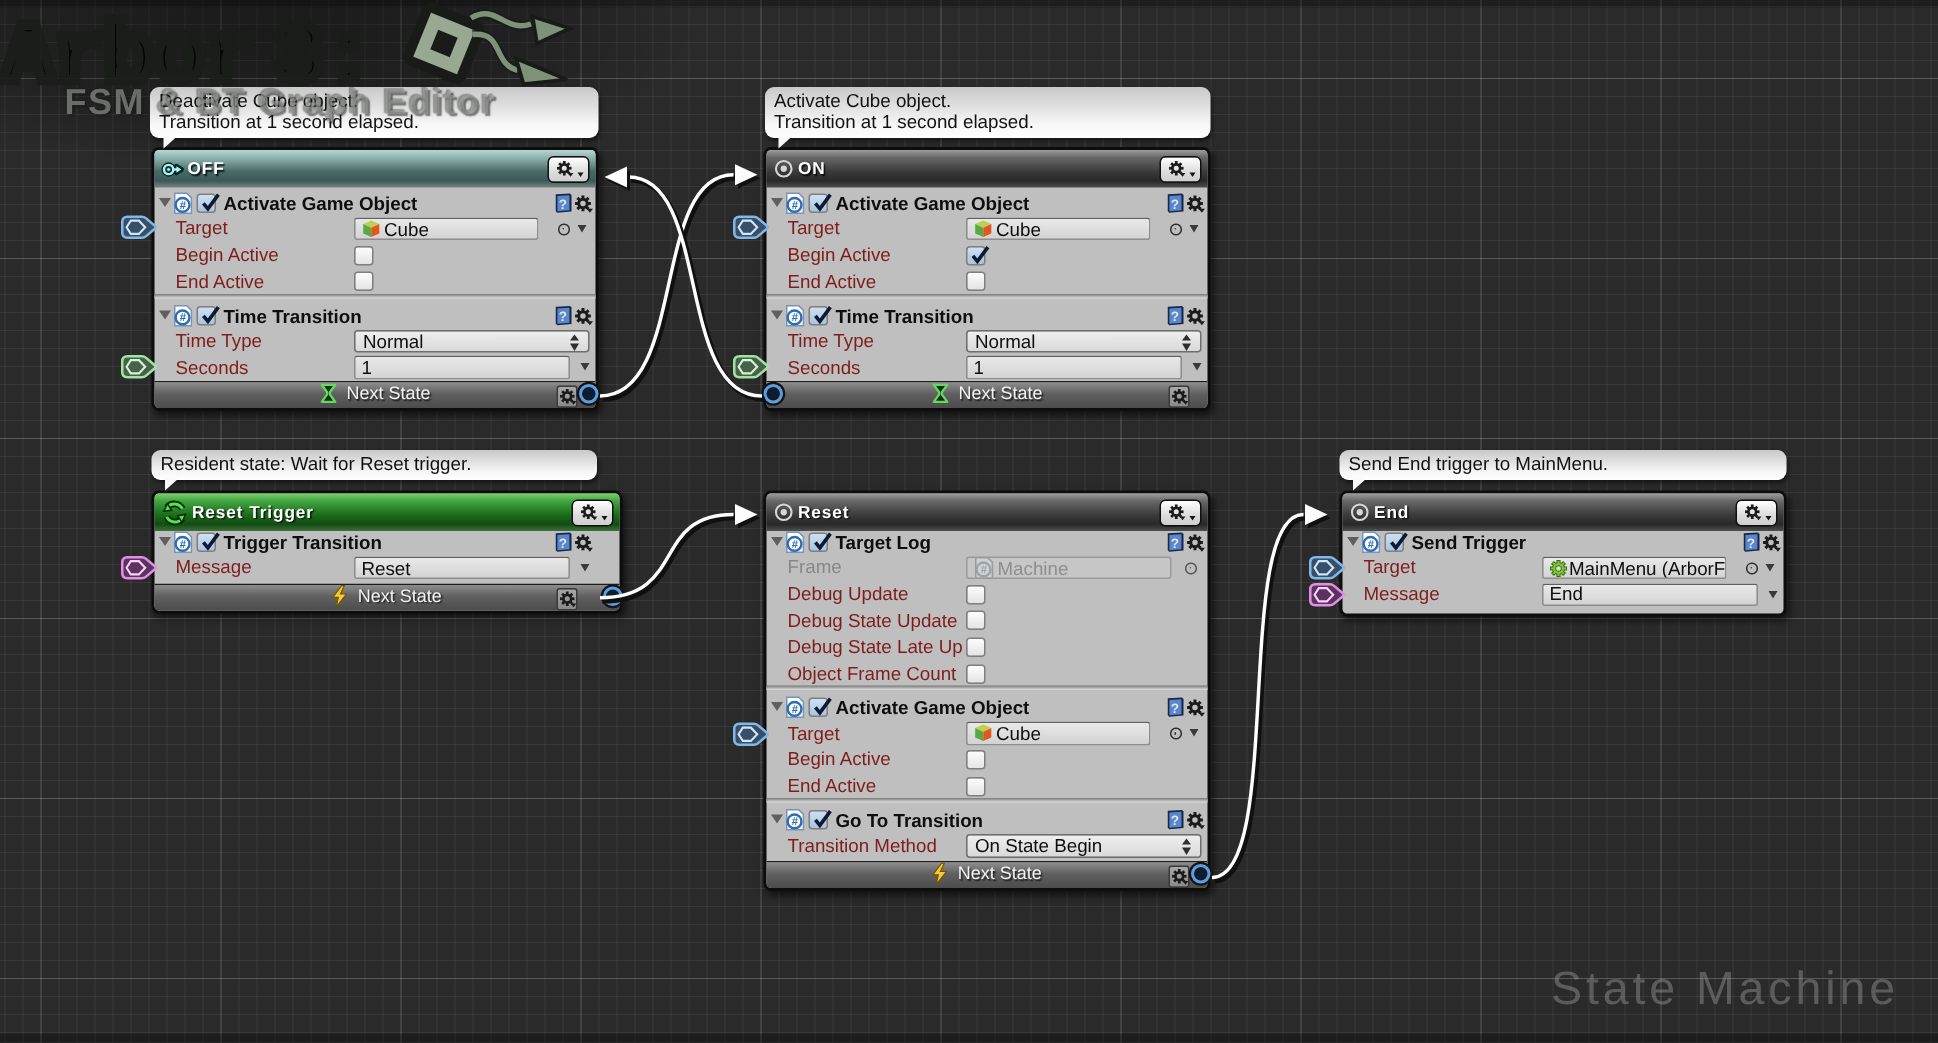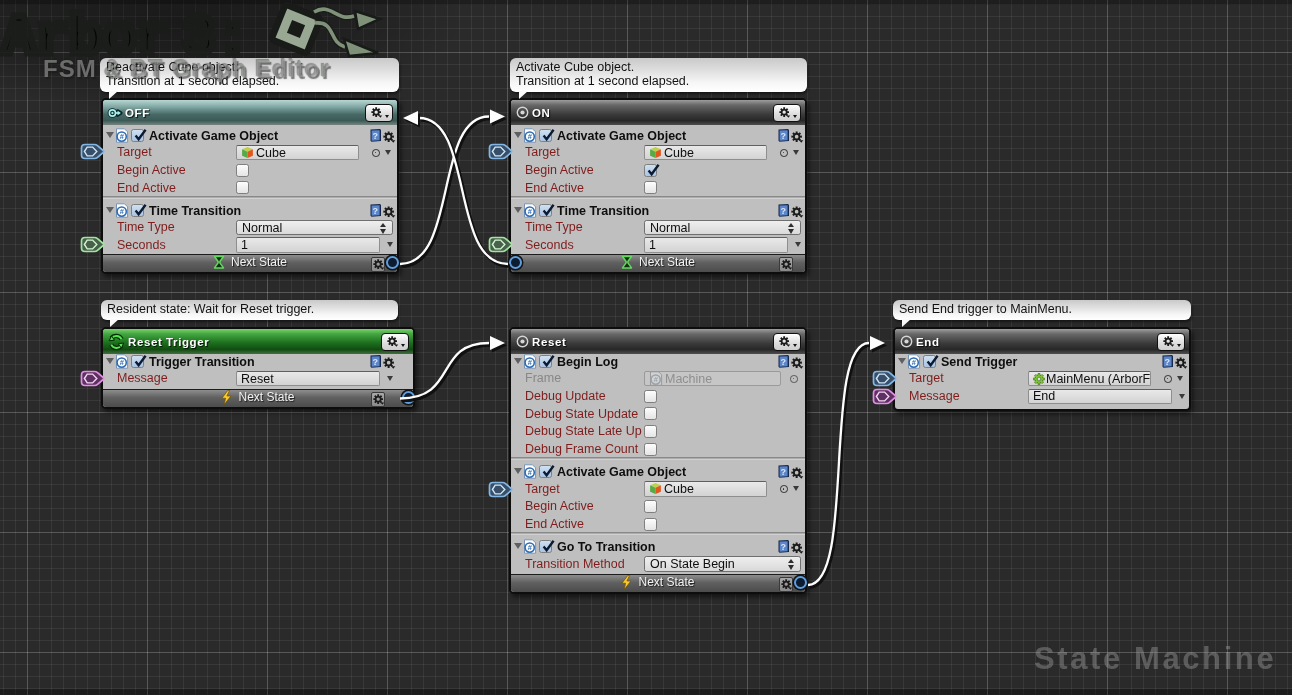--- a/index.html
+++ b/index.html
@@ -57,21 +57,21 @@
  border:1px solid #3a3a3a;border-radius:2px;display:flex;align-items:center;justify-content:center}
 .port{position:absolute;width:13px;height:13px;border-radius:50%;background:#0d1c2e;
  border:2.5px solid #5e9ede;box-shadow:0 0 0 1.5px #141414}
 .comment{position:absolute;background:linear-gradient(#c9c9c9 0%,#dedede 35%,#f6f6f6 72%,#ffffff 100%);
  border-radius:6px;box-shadow:1px 2px 3px rgba(0,0,0,0.5);font-size:12.5px;color:#111;
  padding:3px 6px;line-height:13.8px}
 .comment:after{content:"";position:absolute;left:9px;bottom:-7px;width:0;height:0;
  border-top:8px solid #fafafa;border-right:9px solid transparent}
 .pin{position:absolute}
 #wires{position:absolute;left:0;top:0;z-index:30;pointer-events:none}
-.watermark{position:absolute;left:1034px;top:641px;font-size:31px;font-weight:bold;
+.watermark{position:absolute;left:1034px;top:641px;font-size:31px;font-weight:normal;
  letter-spacing:2.6px;color:rgba(160,160,160,0.42);z-index:1}
 #logo{position:absolute;left:0;top:0;z-index:40}
 .arborwrap{position:absolute;left:2px;top:10px;width:420px;height:64px}
 .arbor{position:absolute;left:0;top:0;font-family:"Liberation Mono",monospace;font-size:56px;
  font-weight:bold;letter-spacing:0;line-height:56px;white-space:nowrap}
 .arbor .g{margin-left:12px}
 .arbor.stroke{-webkit-text-stroke:7px #1a1d1a;opacity:0.9}
 .arbor.fill{background:linear-gradient(#b4c3af 8%,#99ad95 42%,#5c6c5e 78%,#475549 100%);
  -webkit-background-clip:text;background-clip:text;color:transparent}
 .sublogo{position:absolute;left:43px;top:55px;font-size:24px;font-weight:bold;letter-spacing:1px;
@@ -369,21 +369,21 @@
       <div class="abs" style="left:12px;top:-0.5px"><svg width="14" height="15" viewBox="0 0 14 15">
           <path d="M1.5,0.8 L9.5,0.8 L12.6,3.9 L12.6,14.2 L1.5,14.2 Z" fill="#fdfdfd" stroke="#7a94b8" stroke-width="1"></path>
           <circle cx="6.7" cy="8.6" r="4.6" fill="none" stroke="#2e6db4" stroke-width="1.6"></circle>
           <text x="6.9" y="11.3" font-size="7.5" font-weight="bold" fill="#2e6db4" text-anchor="middle" font-family="Liberation Sans">#</text>
         </svg></div>
       <div class="cb on" style="left:28px;top:0.5px">
         <svg width="14" height="14" viewBox="0 0 14 14" style="overflow:visible">
           <path d="M2.6,6.6 L5.6,10.2 L12.6,0.8" fill="none" stroke="#0c1b33" stroke-width="2.4"></path>
         </svg>
       </div>
-      <div class="btitle" style="left:46px;top:-1.5px">Begin Log</div>
+      <div class="btitle" style="left:46px;top:-1.5px">Target Log</div>
       <div class="abs" style="left:265px;top:-0.5px"><svg width="15" height="15" viewBox="0 0 15 15">
           <path d="M2.5,1.5 L12,1 L13,2 L13,13 L3.5,13.8 L2.5,12.8 Z" fill="#16294d"></path>
           <path d="M3.6,2.6 L11.6,2.2 L11.6,12.2 L3.6,12.8 Z" fill="#5b86c9"></path>
           <text x="7.3" y="11" font-size="9" font-weight="bold" fill="#dce6f5" text-anchor="middle" font-family="Liberation Sans">?</text>
         </svg></div>
       <div class="abs" style="left:280px;top:0.5px"><svg width="12" height="12" viewBox="0 0 17 17" style="overflow:visible">
           <path d="M15.46,6.55 L15.46,9.45 L13.23,9.35 L12.65,10.74 L14.30,12.25 L12.25,14.30 L10.74,12.65 L9.35,13.23 L9.45,15.46 L6.55,15.46 L6.65,13.23 L5.26,12.65 L3.75,14.30 L1.70,12.25 L3.35,10.74 L2.77,9.35 L0.54,9.45 L0.54,6.55 L2.77,6.65 L3.35,5.26 L1.70,3.75 L3.75,1.70 L5.26,3.35 L6.65,2.77 L6.55,0.54 L9.45,0.54 L9.35,2.77 L10.74,3.35 L12.25,1.70 L14.30,3.75 L12.65,5.26 L13.23,6.65 Z M10.60,8.00 A2.60,2.60 0 1 0 5.40,8.00 A2.60,2.60 0 1 0 10.60,8.00 Z" fill="#1b1b1b" fill-rule="evenodd"></path>
           <path d="M11.6,13.0 h5.8 l-2.9,3.8 z" fill="#1b1b1b"></path>
         </svg></div>
       <div class="lbl dis" style="left:14px;top:17.3px">Frame</div>
@@ -397,21 +397,21 @@
       </div>
       <div class="odot" style="left:279px;top:21.0px;border-color:#555">
         <i style="background:#555"></i>
       </div>
       <div class="lbl" style="left:14px;top:35.0px">Debug Update</div>
       <div class="cb" style="left:133px;top:35.7px"></div>
       <div class="lbl" style="left:14px;top:52.7px">Debug State Update</div>
       <div class="cb" style="left:133px;top:53.4px"></div>
       <div class="lbl" style="left:14px;top:70.4px">Debug State Late Up</div>
       <div class="cb" style="left:133px;top:71.1px"></div>
-      <div class="lbl" style="left:14px;top:88.1px">Debug Frame Count</div>
+      <div class="lbl" style="left:14px;top:88.1px">Object Frame Count</div>
       <div class="cb" style="left:133px;top:88.8px"></div>
       <div class="sep" style="top:103.0px"></div>
       <div class="fold" style="left:3px;top:113.8px"></div>
       <div class="abs" style="left:12px;top:109.8px"><svg width="14" height="15" viewBox="0 0 14 15">
           <path d="M1.5,0.8 L9.5,0.8 L12.6,3.9 L12.6,14.2 L1.5,14.2 Z" fill="#fdfdfd" stroke="#7a94b8" stroke-width="1"></path>
           <circle cx="6.7" cy="8.6" r="4.6" fill="none" stroke="#2e6db4" stroke-width="1.6"></circle>
           <text x="6.9" y="11.3" font-size="7.5" font-weight="bold" fill="#2e6db4" text-anchor="middle" font-family="Liberation Sans">#</text>
         </svg></div>
       <div class="cb on" style="left:28px;top:110.8px">
         <svg width="14" height="14" viewBox="0 0 14 14" style="overflow:visible">

